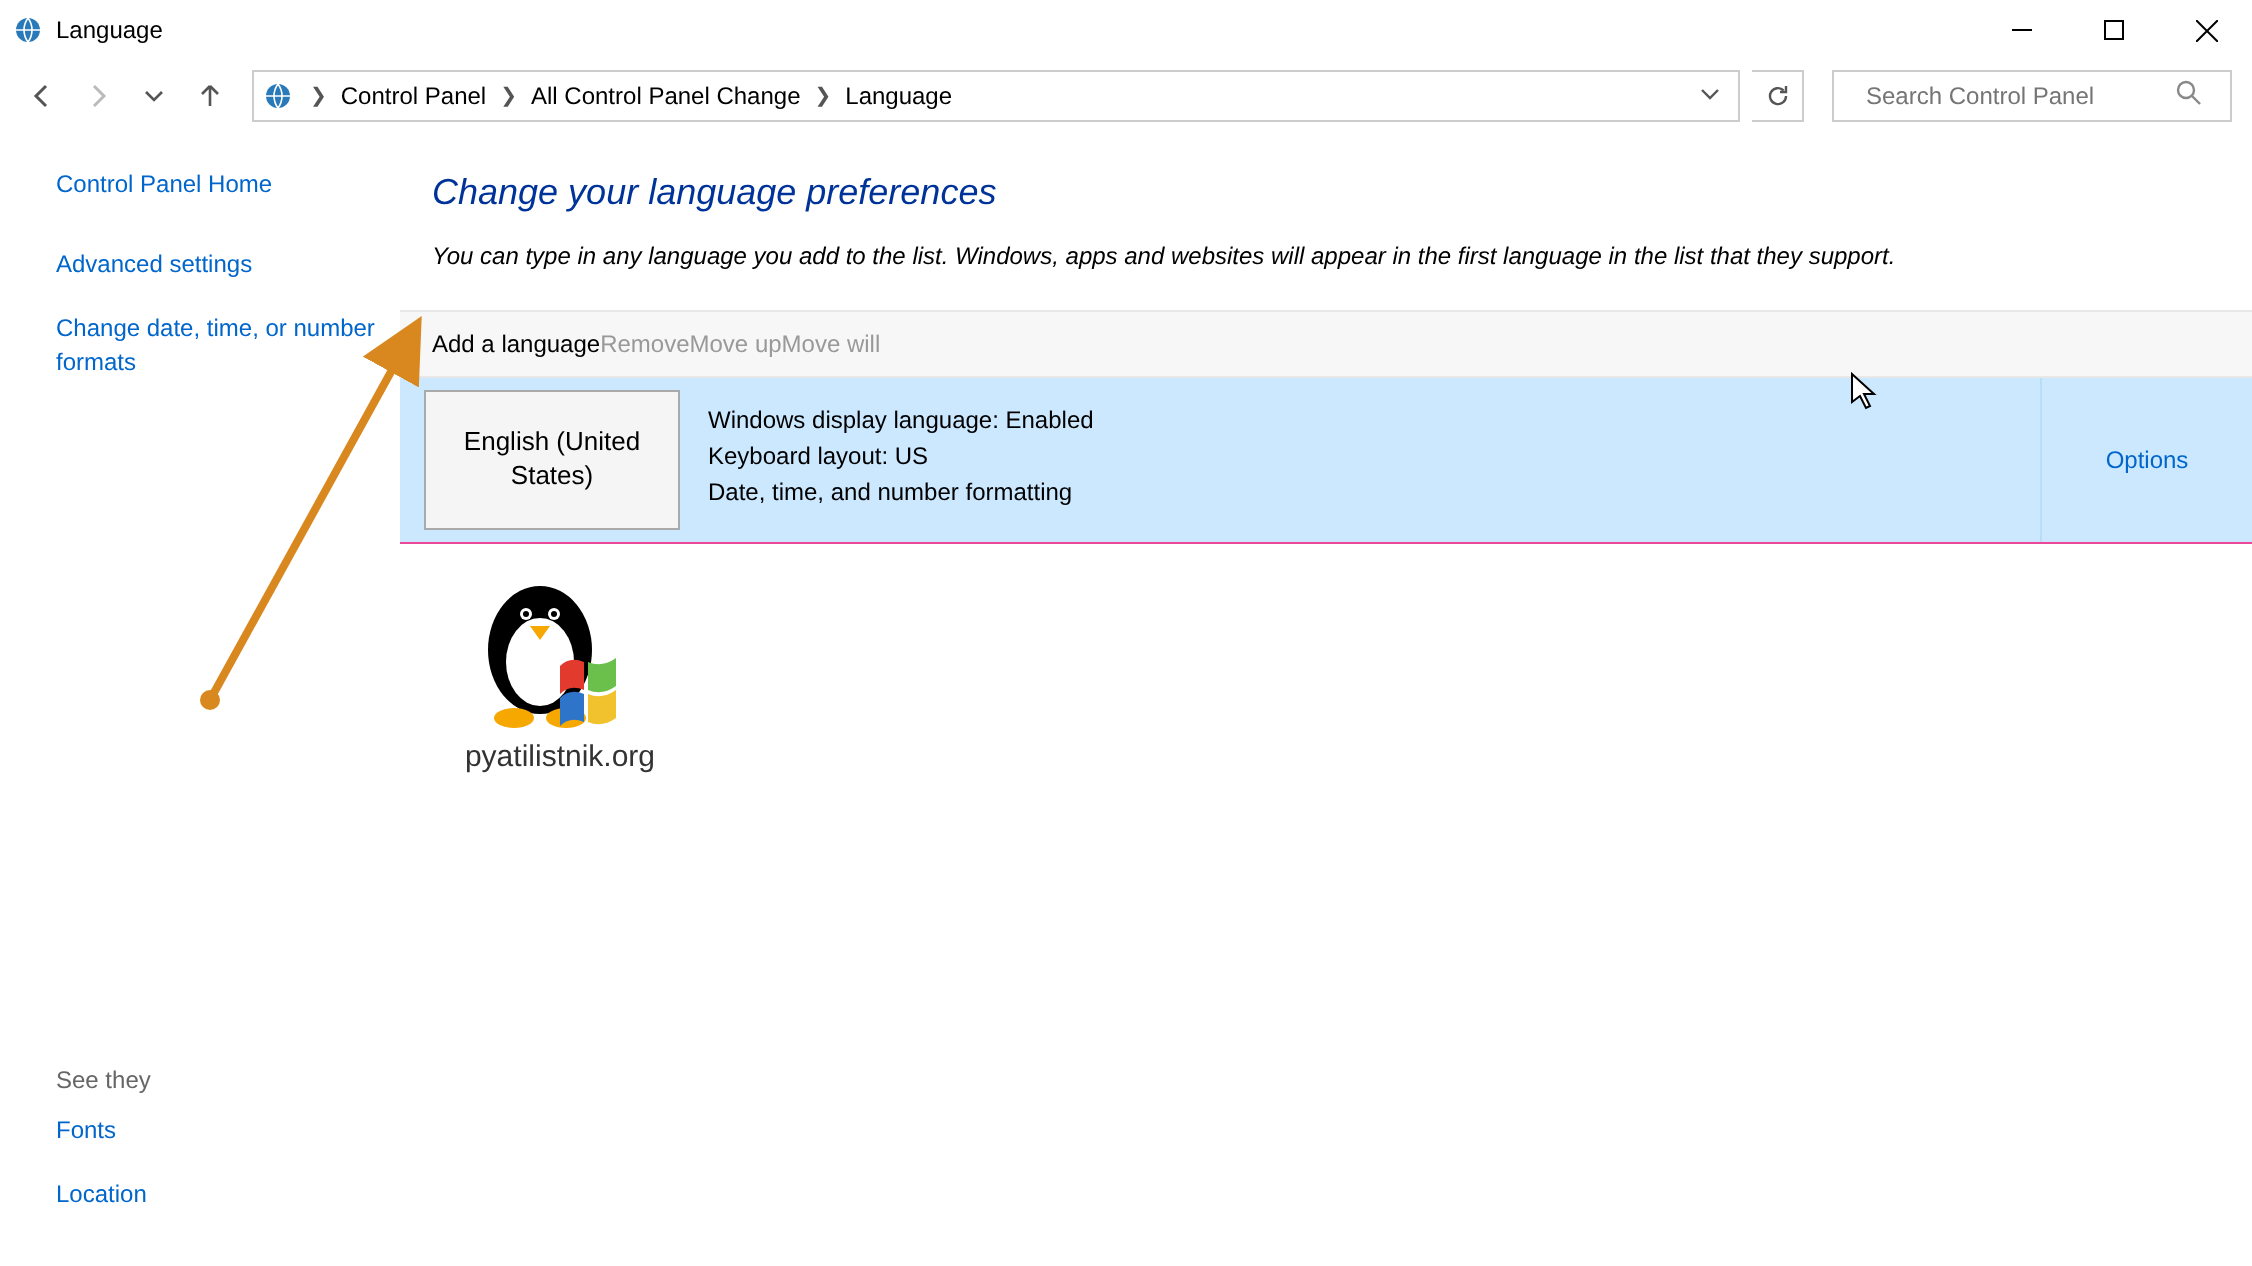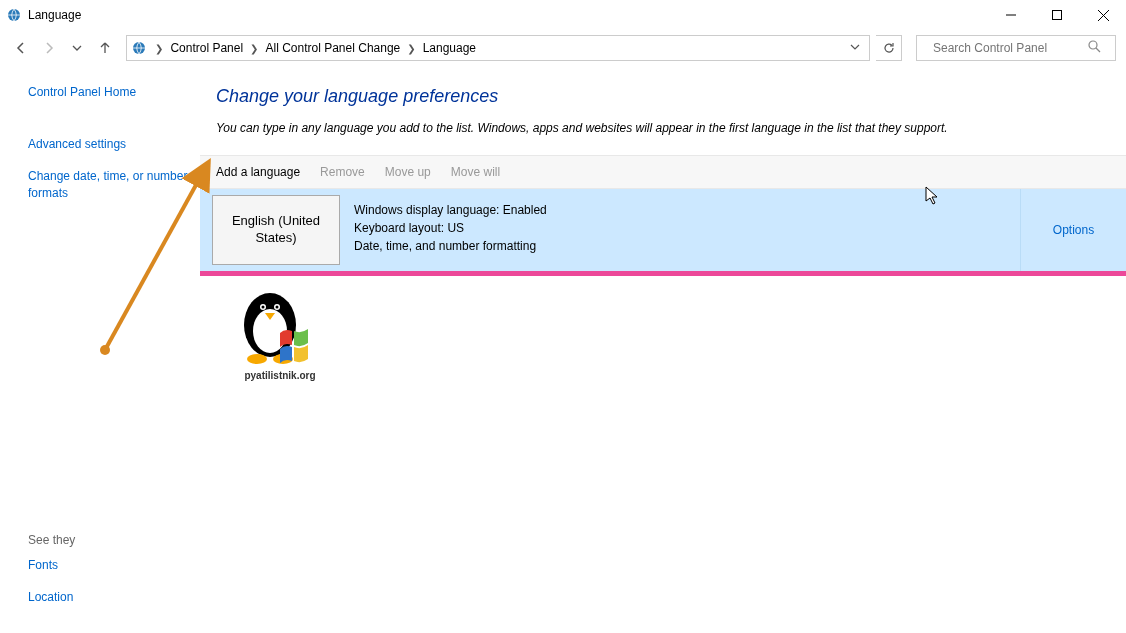--- a/index.html
+++ b/index.html
@@ -24,42 +24,42 @@
   .breadcrumb .dropbtn { margin-left:auto; color:#555; padding:0 6px;}
   .refresh { width:26px; height:26px; border:1px solid #ccc; border-left:none; display:flex;align-items:center;justify-content:center;}
   .searchbox { width: 200px; height: 26px; border:1px solid #ccc; margin-left:8px; display:flex; align-items:center; padding:0 16px; color:#777; }
   .searchbox input { border:none; outline:none; flex:1; font-size:12px; color:#777; }
   .searchbox .sicon { color:#777; }
 
   
   .body { display:flex; position:absolute; top:66px; bottom:0; left:0; right:0; }
   .sidebar { width: 200px; padding: 18px 0 0 28px; }
   .sidebar a { display:block; color:#0066cc; text-decoration:none; margin-bottom: 16px; font-size:12px; line-height:1.35; }
-  .sidebar a.home { margin-bottom: 36px; }
+  .sidebar a.home { margin-bottom: 24px; }
   .sidebar .seealso-block { position:absolute; bottom:12px; left:28px; }
   .sidebar .seealso-hd { color:#666; margin-bottom:10px; font-size:12px; }
 
   .main { flex:1; padding: 20px 0 0 0; position:relative; }
   .main-pad { padding-left: 16px; font-style: italic; }
   .main h1 { color:#003399; font-weight:400; font-size:18px; margin-bottom:14px; }
   .main .desc { font-size:12px; margin-bottom:20px; }
 
-  .toolbar { background:#f7f7f7; border-top:1px solid #e8e8e8; border-bottom:1px solid #e8e8e8; height:34px; display:flex; align-items:center; padding-left:16px; gap:20px; }
+  .toolbar { background:#f7f7f7; border-top:1px solid #e8e8e8; border-bottom:1px solid #e8e8e8; height:34px; display:flex; align-items:center; padding-left:16px; }
   .toolbar .titem { font-size:12px; color:#000; }
   .toolbar .titem.disabled { color:#999; }
 
-  .lang-row { display:flex; align-items:stretch; background:#cce8ff; min-height:80px; border-bottom:5px solid #ec4899;}
+  .lang-row { display:flex; align-items:stretch; background:#cce8ff; min-height:80px; border-bottom:1px solid #ec4899;}
   .lang-box { width:128px; height:70px; margin:6px 0 6px 12px; border:1px solid #aaa; background:#f5f5f5; display:flex; align-items:center; justify-content:center; text-align:center; font-size:13px; padding:4px; line-height:1.3; }
   .lang-detail { flex:1; padding:12px 14px; font-size:12px; line-height:1.5; }
   .lang-options-cell { width:106px; border-left:1px solid #b9dcf7; display:flex; align-items:center; justify-content:center; }
   .lang-options-cell a { color:#0066cc; text-decoration:none; font-size:12px; }
 
   
   .watermark { position:absolute; left:220px; top:275px; width:120px; text-align:center; }
-  .watermark .wmtxt { font-size:10px; color:#333; position:relative; top:-8px; font-weight:bold;}
+  .watermark .wmtxt { font-size:15px; color:#333; position:relative; top:-8px; font-weight:normal;}
 
   
   .annotation-arrow { position:absolute; left:95px; top:155px; pointer-events:none; }
 
   
   .cursor { position:absolute; left:925px; top:186px; pointer-events:none; }
 </style>
 </head>
 <body>
 

